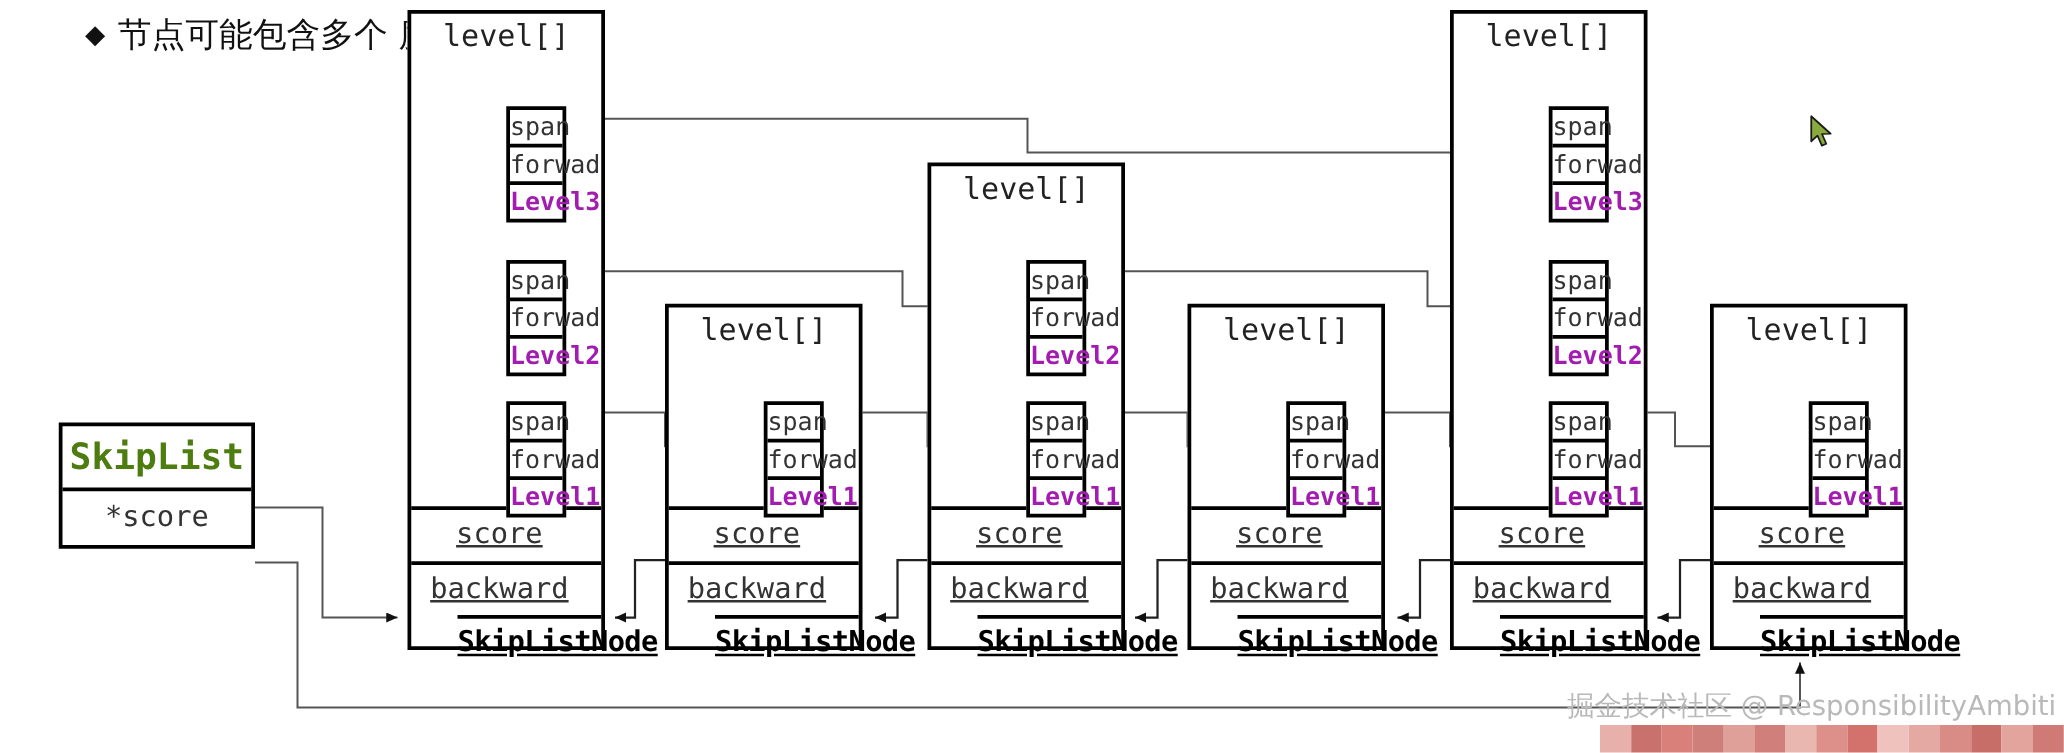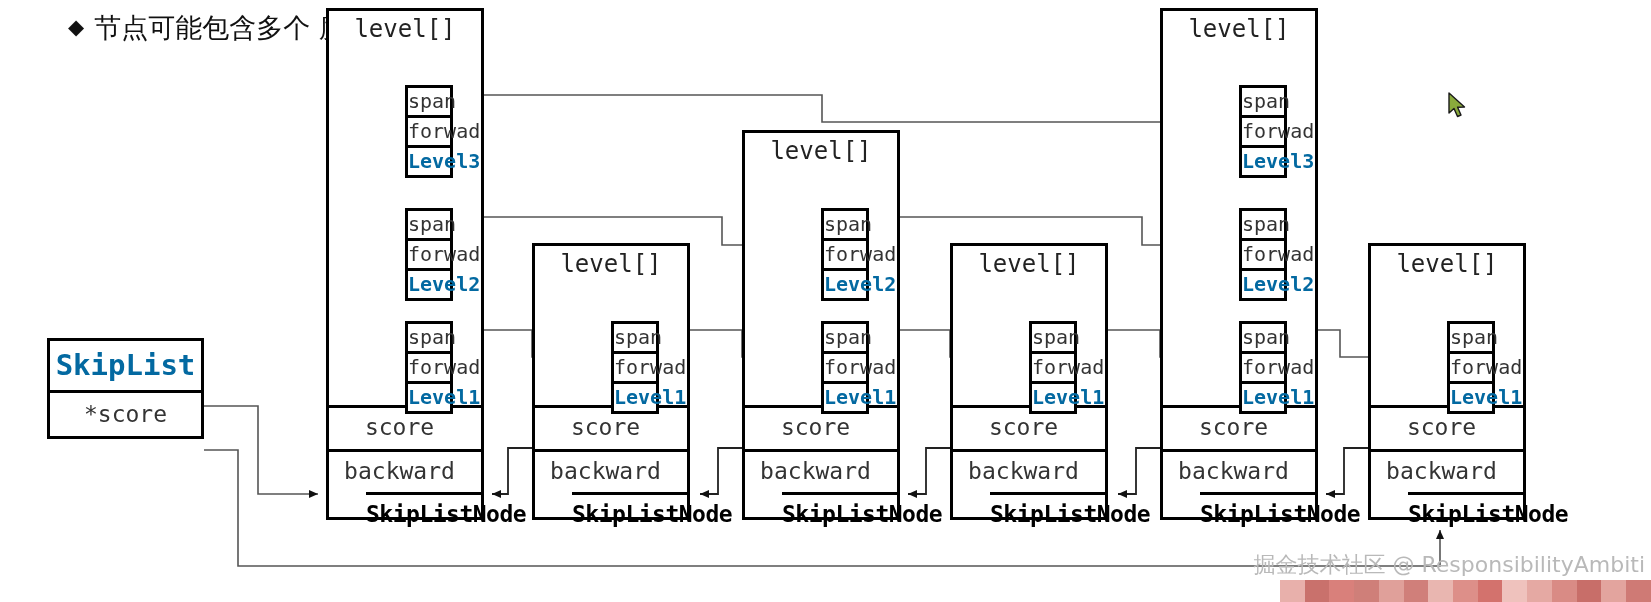--- a/index.html
+++ b/index.html
@@ -49,35 +49,36 @@
     background:#fff;
   }
   .lvlbox div {
     text-align:center;
     font-size:20px;
     color:#333;
     padding:1px 0;
     border-bottom:3px solid #000;
     line-height:1.25;
   }
-  .lvlbox div:last-child { border-bottom:none; font-weight:bold; color:#0369a1; }
+  .lvlbox div:last-child { border-bottom:none; font-weight:bold; color:#a21caf; }
   .row {
     text-align:center;
     font-size:23px;
     color:#333;
     border-top:3px solid #000;
     padding:6px 11px 7px 0;
     line-height:1.2;
+    text-decoration:underline;
   }
   .row.bold { font-weight:bold; color:#000; font-size:23px; letter-spacing:-0.5px;margin-left:37px; }
 
   
   .slbox { position:absolute; border:3px solid #000; background:#fff; z-index:6; }
   .slbox .hdr {
-    text-align:center; font-weight:bold; font-size:29px; color:#0369a1;
+    text-align:center; font-weight:bold; font-size:29px; color:#4d7c0f;
     padding:7px 0 8px 0; border-bottom:3px solid #000;
   }
   .slbox .fld {
     text-align:center; font-size:23px; color:#333;
     padding:8px 0 9px 0; border-bottom:3px solid #000;
   }
   .slbox .fld:last-child { border-bottom:none; }
 
   
   svg.wires { position:absolute; left:0; top:0; width:1651px; height:602px; z-index:4; }

